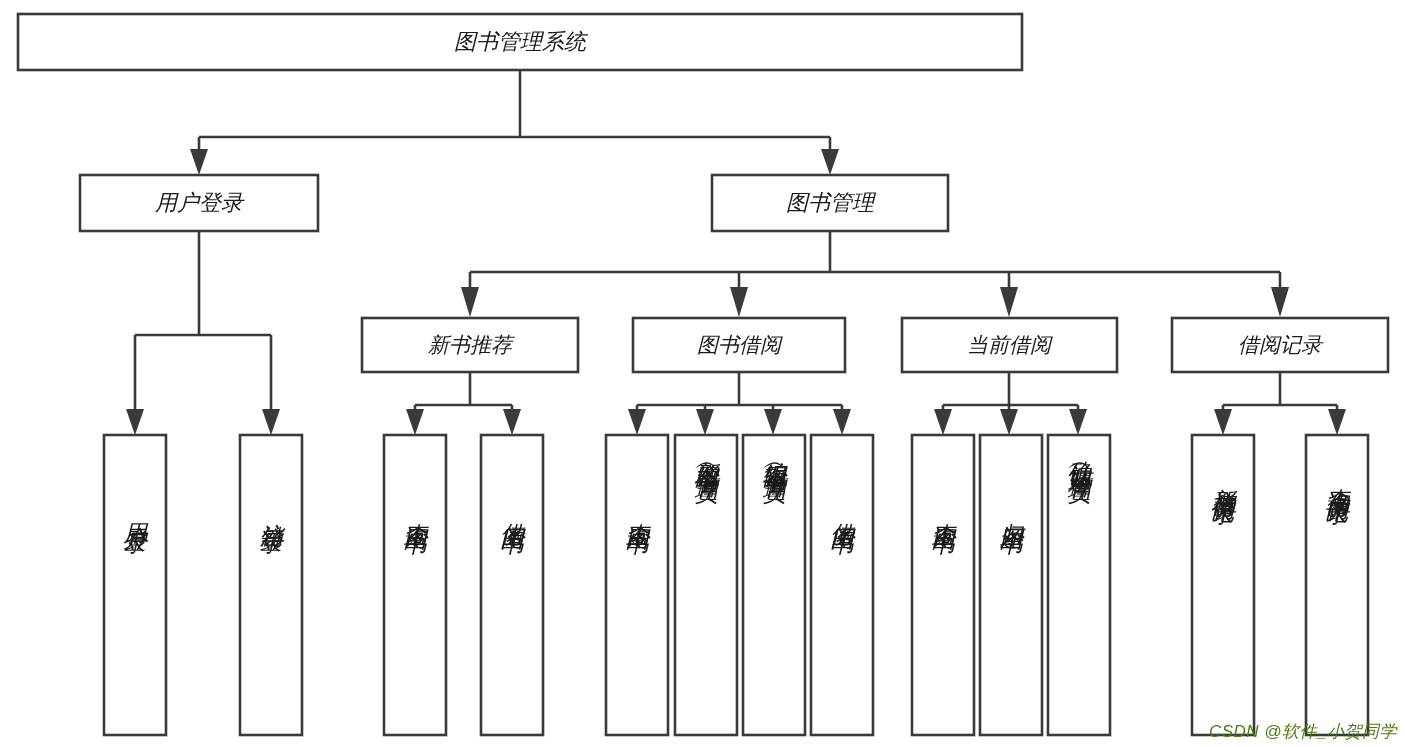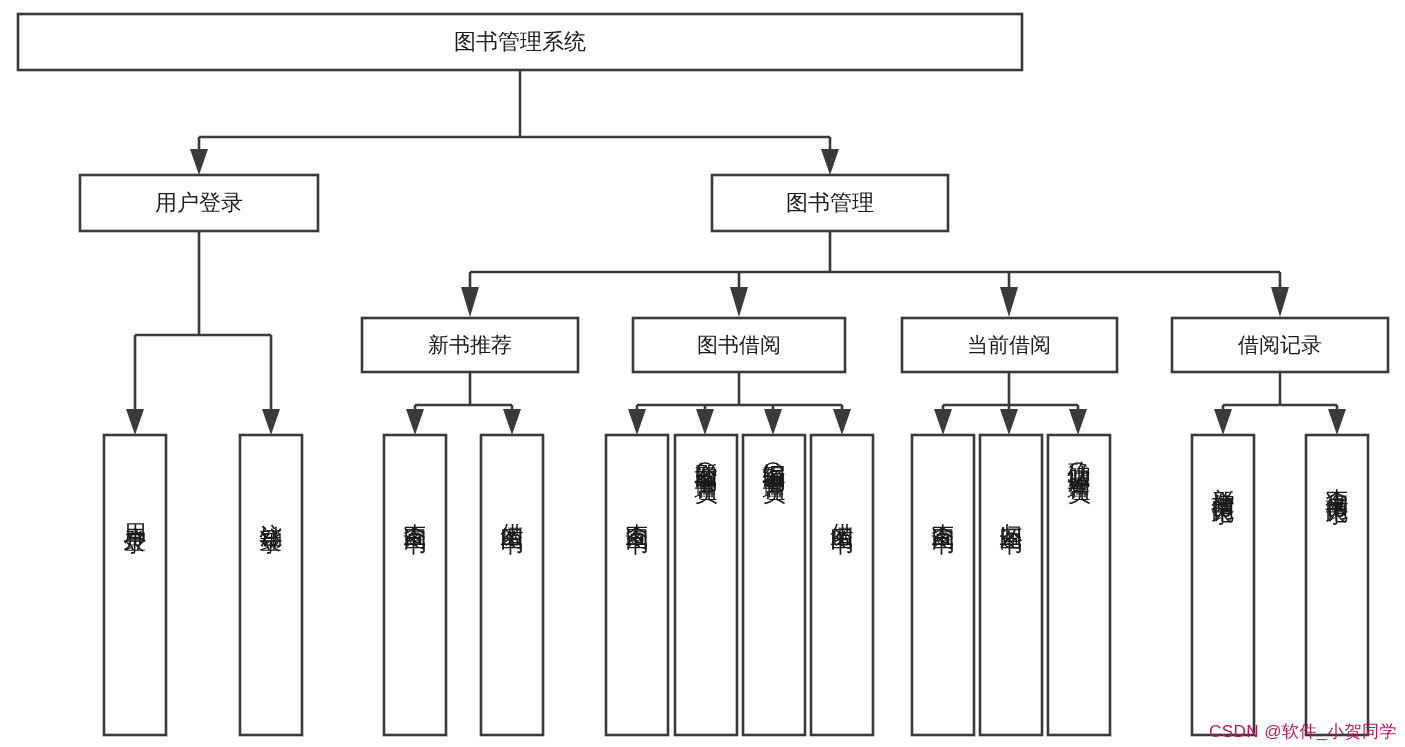--- a/index.html
+++ b/index.html
@@ -11,20 +11,21 @@
     width: 1405px;
     height: 747px;
     font-family: "Liberation Sans", sans-serif;
     overflow: hidden;
   }
   #diagram-root {
     position: relative;
     width: 1405px;
     height: 747px;
     background: #ffffff;
+    font-style: italic;
   }
   svg#tree-svg {
     position: absolute;
     top: 0;
     left: 0;
     width: 1405px;
     height: 747px;
     display: block;
   }
   .node-box {
@@ -68,21 +69,21 @@
     color: #1a1a1a;
     line-height: 1;
     white-space: nowrap;
   }
   .watermark {
     position: absolute;
     right: 8px;
     bottom: 4px;
     font-family: "Liberation Sans", sans-serif;
     font-size: 17px;
-    color: #be185d;
+    color: #4d7c0f;
     letter-spacing: 0.5px;
     user-select: none;
   }
 </style>
 </head>
 <body>
 
 <div id="diagram-root">
 
   <svg id="tree-svg" viewBox="0 0 1405 747">

